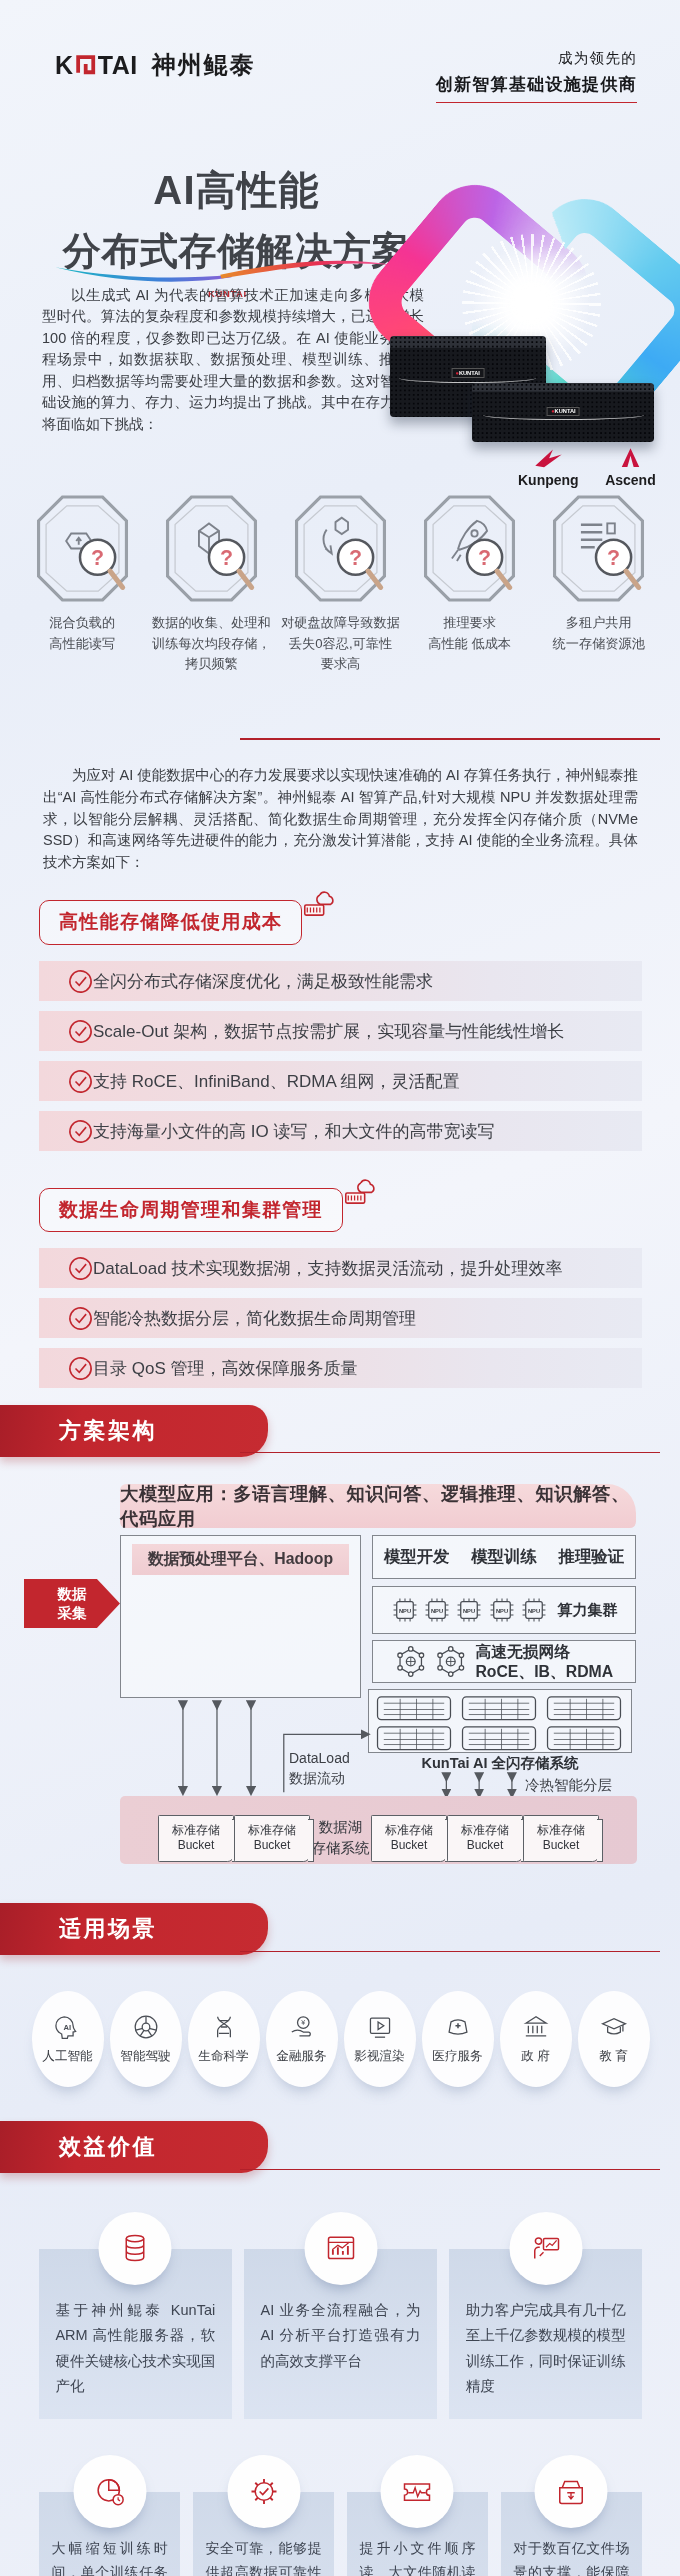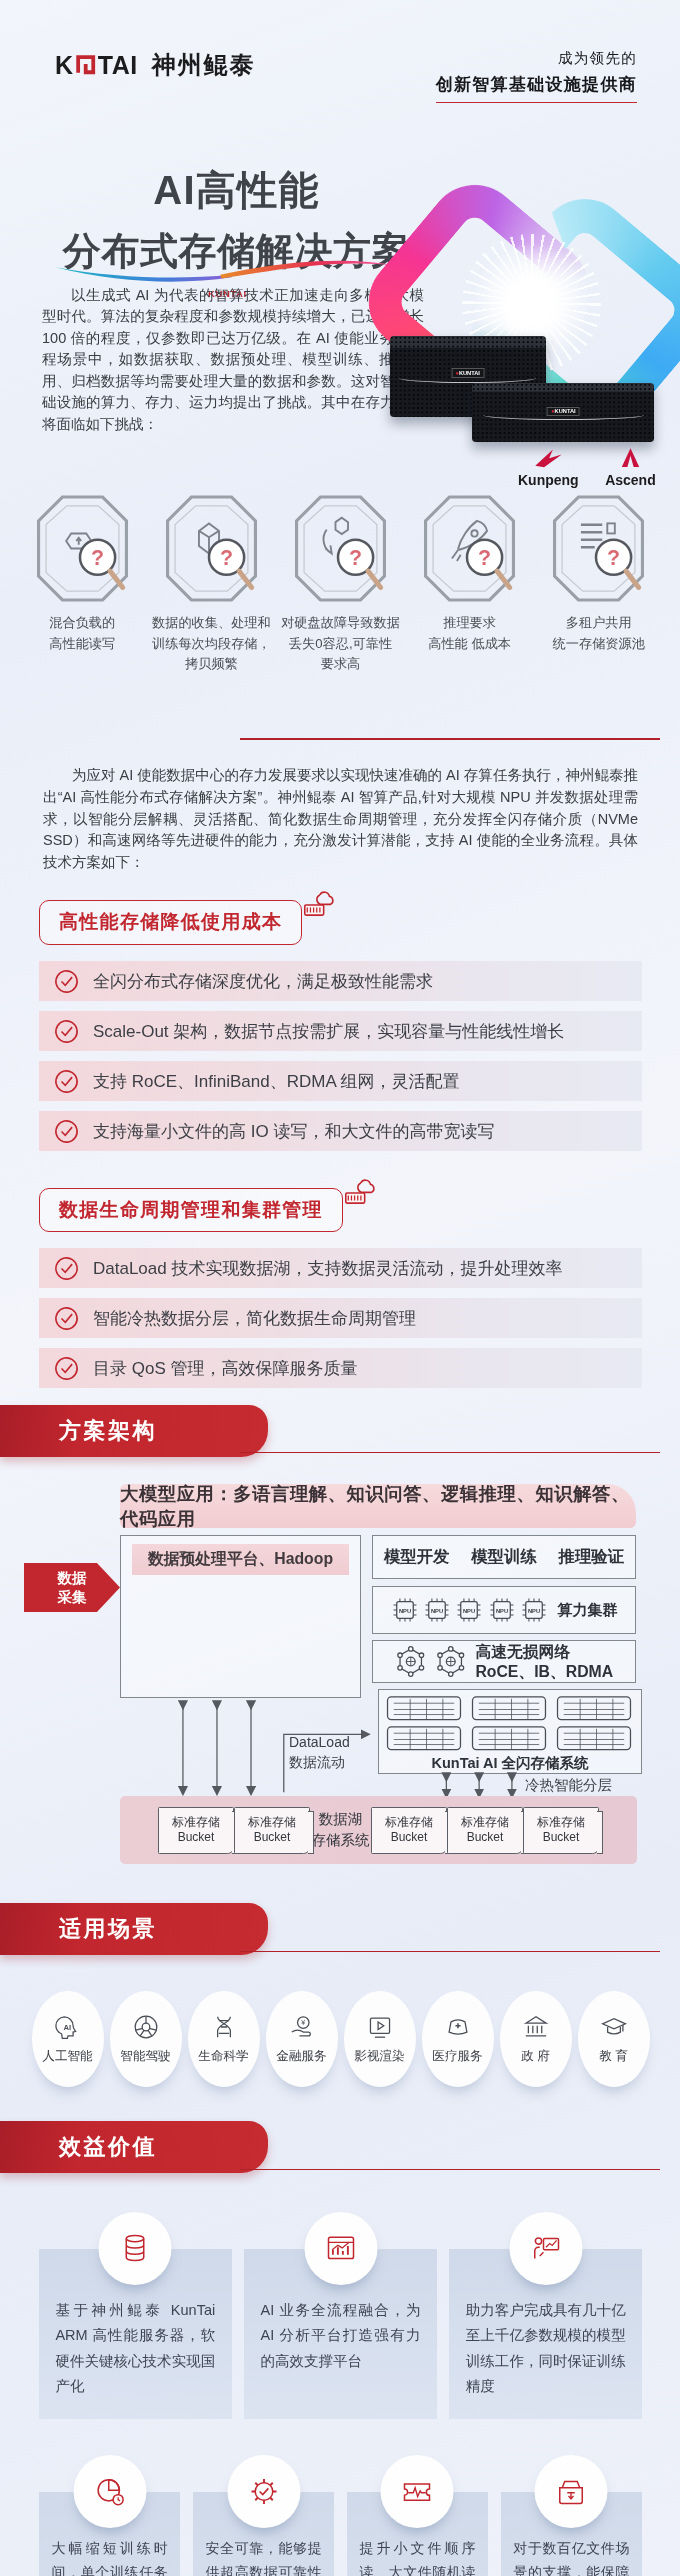--- a/index.html
+++ b/index.html
@@ -1,19 +1,19 @@
 <!DOCTYPE html>
 <html style="font-size:10px"><head>
 <meta charset="utf-8">
 <style>
   html,body{margin:0;padding:0;}
   body{width:681px;height:2576px;overflow:hidden;
     font-family:"Liberation Sans","DejaVu Sans",sans-serif;
     background:linear-gradient(160deg,#f2f5fb 0%,#e9eef8 22%,#f3f5fb 48%,#e7ecf7 75%,#eef1f9 100%);}
-  .pre{white-space:pre-line;}
+  .pre{white-space:pre-line;margin-top:16px;}
   
   .header{display:flex;justify-content:space-between;align-items:flex-start;padding:49px 44px 0 55px;height:54px;}
   .logo{display:flex;align-items:center;gap:6.3px;}
   .logo-latin{font-size:25px;font-weight:bold;color:#1c1c1e;letter-spacing:0.6px;display:flex;align-items:center;}
   .logo-glyph{width:21.4px;height:21.4px;margin:0 1.3px;}
   .logo-cn{font-size:24px;font-weight:bold;color:#1c1c1e;margin-left:7.6px;letter-spacing:1.9px;}
   .tagline{text-align:right;color:#17181b;}
   .tagline .l1{font-size:14.5px;letter-spacing:1.3px;}
   .tagline .l2{font-size:17px;font-weight:bold;letter-spacing:1.3px;margin-top:5px;padding-bottom:6.3px;border-bottom:1.9px solid #c2262e;}
   
@@ -56,21 +56,21 @@
   .ribbon{position:absolute;left:0;top:0;width:209px;height:52px;background:linear-gradient(100deg,#a81e28,#c2262e 30%,#c62b31);
     border-radius:0 19px 26.5px 0;display:flex;align-items:center;padding-left:59px;
     color:#fff;font-size:22px;font-weight:bold;letter-spacing:2.5px;box-shadow:0 5px 8.8px rgba(160,30,40,.25);}
   .ribbon-line{position:absolute;left:240px;right:21.4px;bottom:6.3px;height:1.3px;background:#b2202a;}
   
   .para{margin:19px 43px 0;font-size:14.5px;line-height:1.5;color:#3a3d43;text-align:justify;text-indent:2em;}
   .subhead-wrap{position:relative;margin:26.5px 0 16.4px 39px;display:inline-block;}
   .subhead{display:inline-block;border:1.9px solid #c2262e;border-radius:10px;padding:8.2px 19px;
     font-size:19px;font-weight:bold;color:#c2262e;letter-spacing:1.3px;background:rgba(255,255,255,.4);}
   .subhead-icon{position:absolute;right:-33px;top:-14px;}
-  .feat{display:flex;align-items:center;gap:14px;height:40px;margin:0 39px 10px;padding-left:15px;
+  .feat{display:flex;align-items:center;height:40px;margin:0 39px 10px;padding-left:29px;
     background:linear-gradient(90deg,#f3d8dc 0%,#efdde2 35%,#e9e6ef 75%,#e8eaf3 100%);}
   .feat-text{font-size:17px;color:#3c3f45;}
   
   .arch{position:relative;margin:21.4px 38px 0;height:392px;font-size:0;}
   .arch *{box-sizing:border-box;}
   .arch-banner{position:absolute;left:82px;top:2.5px;width:516px;height:44px;border-radius:6.3px 29px 6.3px 6.3px;
     background:linear-gradient(180deg,#f6dadc,#f1ccd1);display:flex;align-items:center;justify-content:center;
     font-size:18.3px;font-weight:bold;color:#3a3236;letter-spacing:0.6px;}
   .collect{position:absolute;left:-14px;top:82px;width:96px;height:49px;background:#c2262e;
     clip-path:polygon(0 0,76% 0,100% 50%,76% 100%,0 100%);display:flex;align-items:center;justify-content:center;
@@ -83,21 +83,21 @@
   .col{flex:1;border:1.3px solid #82868d;padding:2.5px 3.8px 3.8px;background:rgba(255,255,255,.35);}
   .col-title{text-align:center;font-size:14px;font-weight:bold;color:#33363c;padding:2.5px 0 3.8px;}
   .cell{height:23px;margin-top:4.4px;background:#f3d4d8;display:flex;align-items:center;justify-content:center;
     font-size:12.6px;color:#4a3d42;}
   .box-r1{left:334px;top:54px;width:264px;height:44px;display:flex;align-items:center;justify-content:space-around;
     font-size:16.4px;font-weight:bold;color:#2f3238;}
   .box-r2{left:334px;top:105px;width:264px;height:48px;display:flex;align-items:center;justify-content:center;gap:4.4px;}
   .box-r2 .lbl{font-size:15px;font-weight:bold;color:#2f3238;margin-left:5px;}
   .box-r3{left:334px;top:159px;width:264px;height:43px;display:flex;align-items:center;justify-content:center;gap:8.8px;}
   .box-r3 .lbl{font-size:15.8px;font-weight:bold;color:#2f3238;line-height:1.25;}
-  .box-r4{left:340px;top:208px;width:264px;height:85px;padding:5px 6.3px 2.5px;}
+  .box-r4{left:330px;top:208px;width:264px;height:64px;padding:5px 6.3px 2.5px;}
   .arr-grid{display:grid;grid-template-columns:repeat(3,1fr);gap:3.8px 5px;}
   .flash-lbl{text-align:center;font-size:14.5px;font-weight:bold;color:#2f3238;margin-top:2.5px;}
   .dataload-lbl{position:absolute;left:251px;top:252px;font-size:14px;color:#3c3f45;line-height:1.4;}
   .tier-lbl{position:absolute;left:487px;top:295px;font-size:14.5px;color:#3c3f45;}
   .band{position:absolute;left:82px;top:315px;width:517px;height:68px;border-radius:5px;
     background:linear-gradient(90deg,#eace d3,#e9ccd3);background:linear-gradient(90deg,#ebced4,#e6c9d2);
     display:flex;align-items:center;justify-content:center;padding:0 15px;}
   .bucket{position:relative;width:76px;height:47px;background:#faf6f7;border:1.3px solid #5c6066;border-radius:1.3px 1.3px 6.3px 1.3px;
     display:flex;align-items:center;justify-content:center;text-align:center;font-size:12px;color:#33363c;line-height:1.3;}
   .bucket:before{content:"";position:absolute;right:-5px;top:3.8px;bottom:-1.3px;width:5px;border:1.3px solid #5c6066;border-left:none;background:#faf6f7;}

